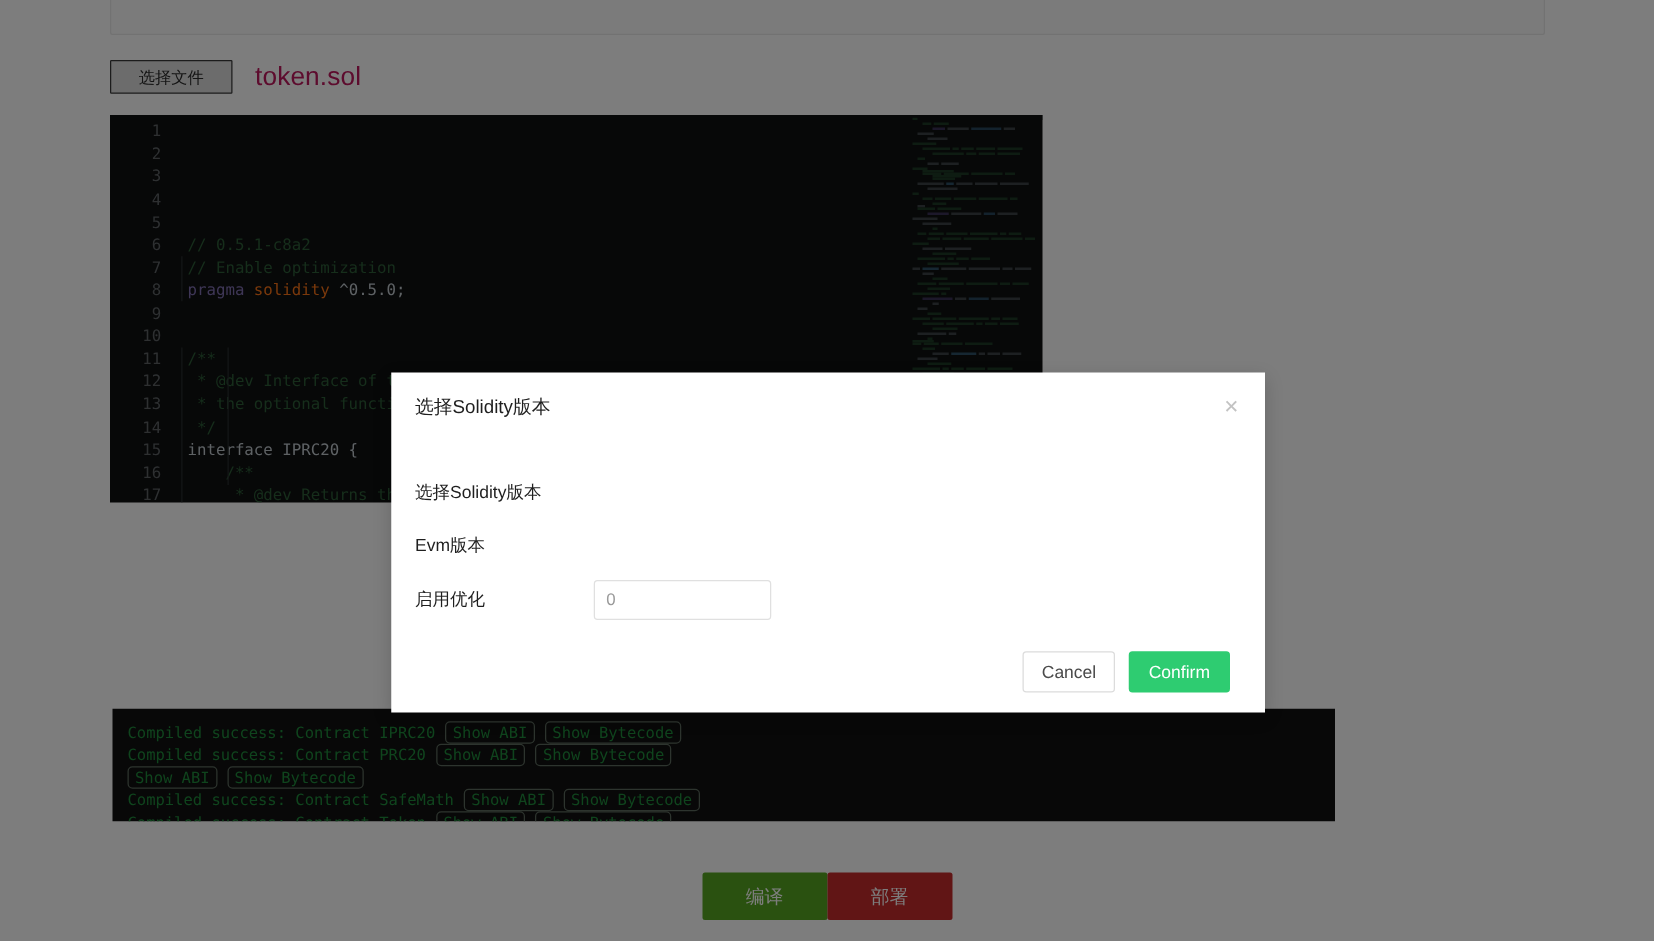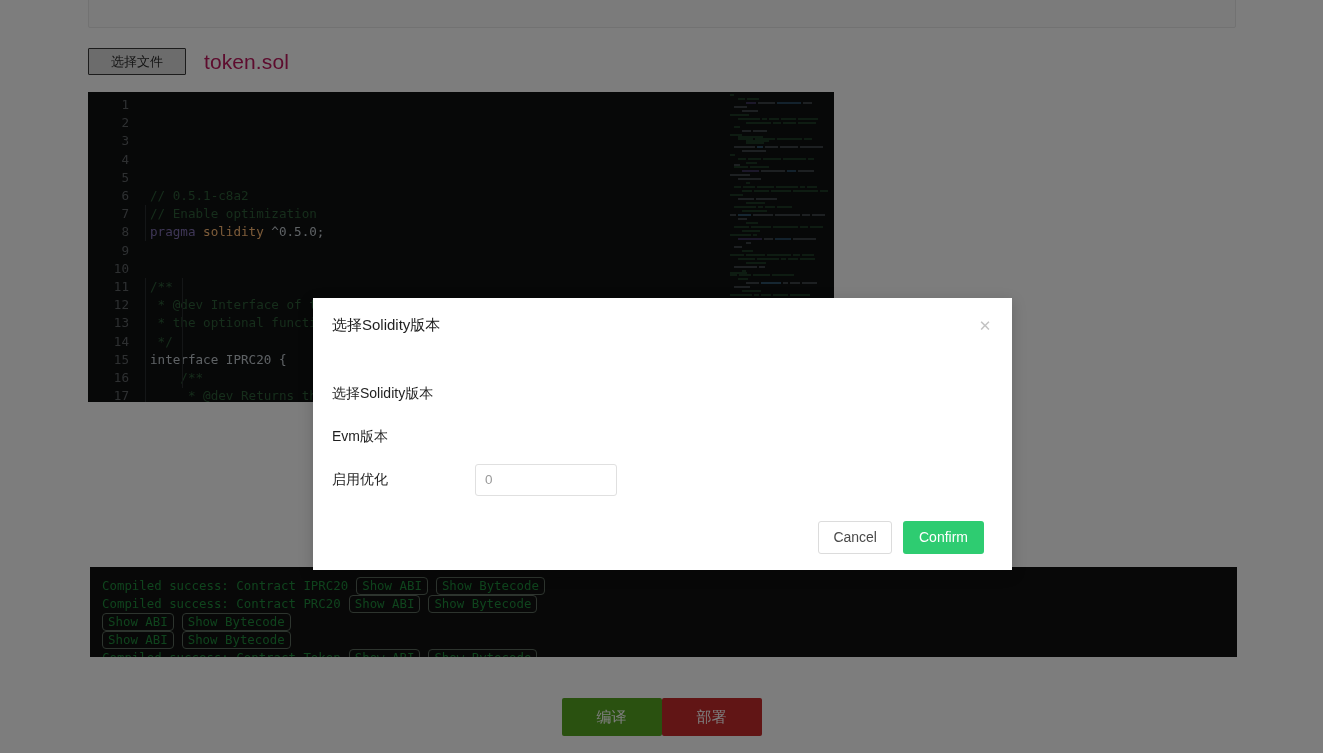--- a/index.html
+++ b/index.html
@@ -73,42 +73,42 @@
   .code {
     flex: 1 1 auto;
     padding-top: 4px;
     padding-left: 10px;
     white-space: pre;
     color: #c9d1d9;
     position: relative;
   }
   .code .ln { height: 18.2px; }
   .cmt  { color: #2c5d37; }
-  .kw   { color: #fdba74; }
+  .kw   { color: #f97316; }
   .kw2  { color: #7f6fb0; }
   .id   { color: #bfc7cd; }
   .indent-guide {
     position: absolute;
     width: 1px; background: #282c2e;
   }
 
   
   .minimap {
     position: absolute; right: 2px; top: 2px;
     width: 106px; height: 306px;
     background: #0f1011;
     overflow: hidden;
   }
   .mm-row { height: 3px; margin-bottom: 1px; }
   .mm-seg { display: inline-block; height: 2px; margin-right: 2px; vertical-align: top; }
 
   
   .console {
     position: absolute; left: 90px; top: 567px;
-    width: 1147px; height: 90px;
+    width: 978px; height: 90px;
     background: #101010;
     padding: 10px 0 0 12px;
     overflow: hidden;
     font-family: "DejaVu Sans Mono", "Liberation Mono", monospace;
     font-size: 12.4px;
     line-height: 16.2px;
     color: #1f8a3b;
   }
   .c-line { display: flex; align-items: center; gap: 8px; white-space: pre; }
   .c-btn {
@@ -335,21 +335,21 @@
         <div class="mm-row" style="padding-left: 16px;"><span class="mm-seg" style="width: 6px; background: rgb(29, 58, 36);"></span><span class="mm-seg" style="width: 11px; background: rgb(29, 58, 36);"></span><span class="mm-seg" style="width: 16px; background: rgb(29, 58, 36);"></span><span class="mm-seg" style="width: 21px; background: rgb(29, 58, 36);"></span><span class="mm-seg" style="width: 4px; background: rgb(29, 58, 36);"></span><span class="mm-seg" style="width: 9px; background: rgb(29, 58, 36);"></span></div>
         <div class="mm-row" style="padding-left: 4px;"><span class="mm-seg" style="width: 9px; background: rgb(29, 58, 36);"></span><span class="mm-seg" style="width: 14px; background: rgb(29, 58, 36);"></span><span class="mm-seg" style="width: 19px; background: rgb(29, 58, 36);"></span><span class="mm-seg" style="width: 24px; background: rgb(29, 58, 36);"></span><span class="mm-seg" style="width: 7px; background: rgb(29, 58, 36);"></span></div>
         <div class="mm-row" style="padding-left: 12px;"><span class="mm-seg" style="width: 12px; background: rgb(29, 58, 36);"></span></div>
       </div>
   </div>
 
   <div class="console" id="console">
       <div class="c-line"><span>Compiled success: Contract IPRC20</span><button class="c-btn">Show ABI</button><button class="c-btn">Show Bytecode</button></div>
       <div class="c-line"><span>Compiled success: Contract PRC20</span><button class="c-btn">Show ABI</button><button class="c-btn">Show Bytecode</button></div>
       <div class="c-line"><button class="c-btn">Show ABI</button><button class="c-btn">Show Bytecode</button></div>
-      <div class="c-line"><button class="c-btn">Show ABI</button><button class="c-btn">Show Bytecode</button></div>
+      <div class="c-line"><span>Compiled success: Contract SafeMath</span><button class="c-btn">Show ABI</button><button class="c-btn">Show Bytecode</button></div>
       <div class="c-line"><span>Compiled success: Contract Token</span><button class="c-btn">Show ABI</button><button class="c-btn">Show Bytecode</button></div>
     </div>
 
   <div class="bottom-bar">
     <button class="btn-compile">编译</button>
     <button class="btn-deploy">部署</button>
   </div>
 </div>
 
 <div class="modal">

